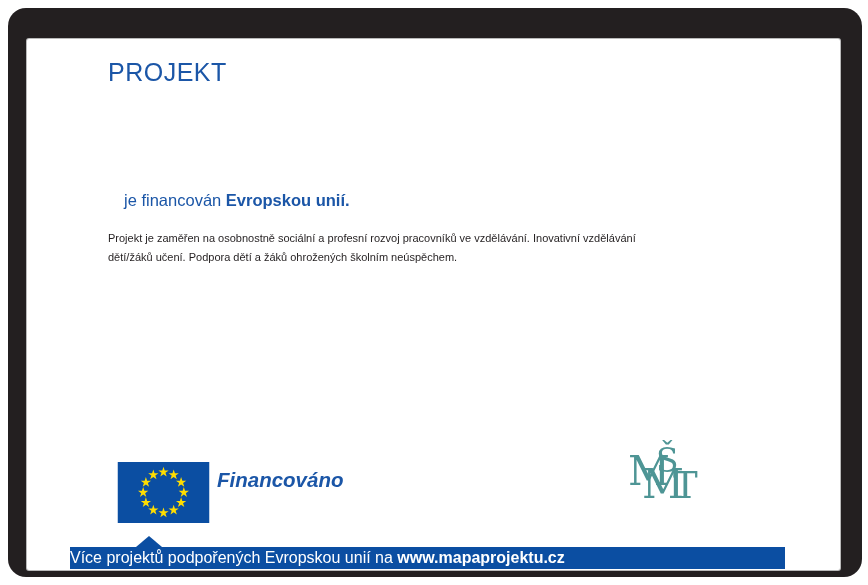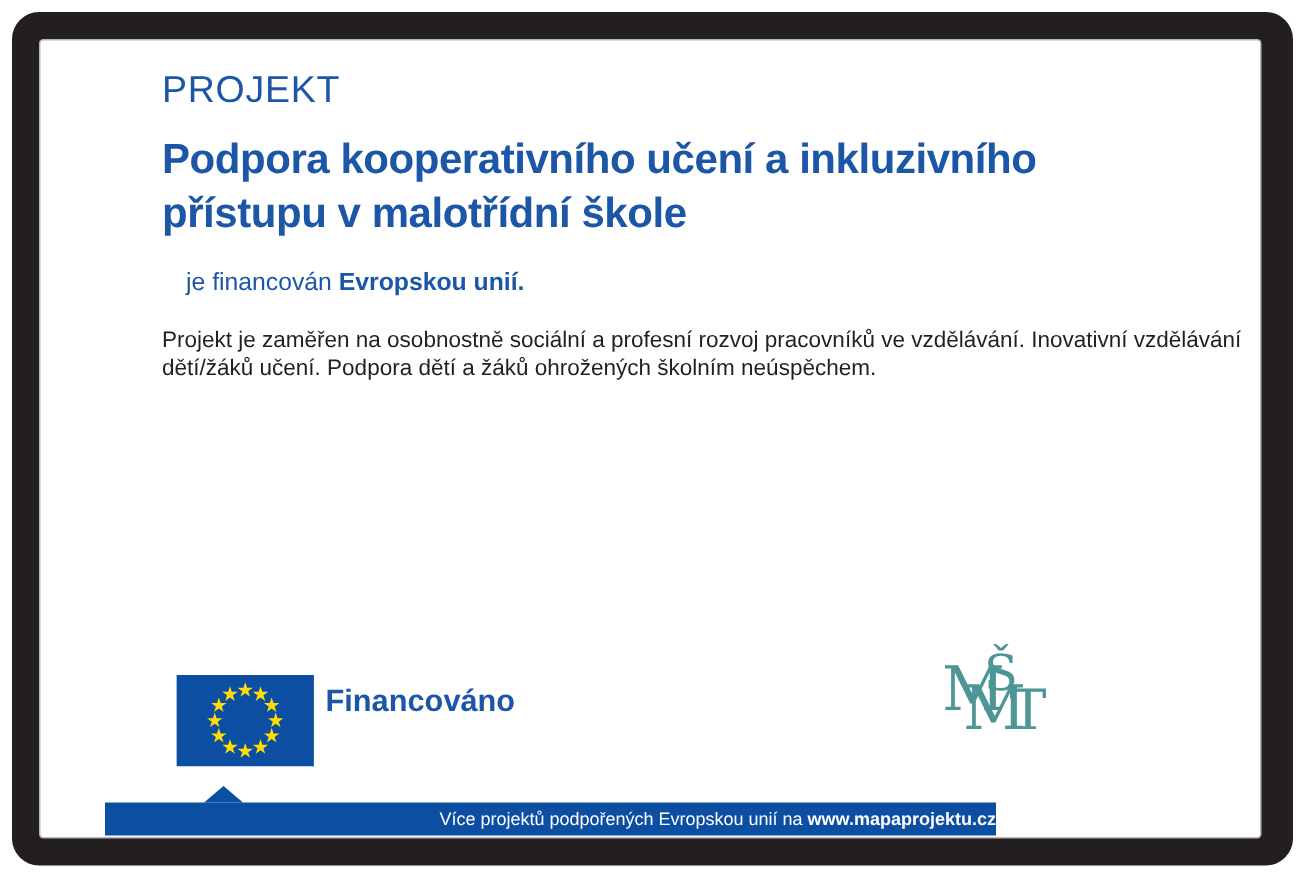--- a/index.html
+++ b/index.html
@@ -17,52 +17,54 @@
     border-radius: 18px;
     padding: 19px 22px 19px 19px;
   }
   .content {
     position: relative;
     width: 100%; height: 100%;
     background: #ffffff;
     border-radius: 2px;
     box-shadow: 0 0 0 1px #b9b9b9;
     overflow: hidden;
+    margin-top: 12px;
   }
   .kicker {
     position: absolute; left: 81px; top: 19px;
     font-size: 25px; font-weight: 400; letter-spacing: 0.5px;
     color: var(--heading-blue, #1B56A7);
   }
   .title {
     position: absolute; left: 81px; top: 61px;
     font-size: 28px; font-weight: 700; line-height: 36px;
     letter-spacing: -0.3px;
     color: var(--heading-blue, #1B56A7);
   }
   .funding-line {
     position: absolute; left: 97px; top: 152px;
     font-size: 16.5px; font-weight: 400;
     color: var(--heading-blue, #1B56A7);
   }
   .funding-line .b { font-weight: 700; }
   .desc {
     position: absolute; left: 81px; top: 190px;
-    font-size: 15px; line-height: 19px;
+    font-size: 11px; line-height: 19px;
     color: var(--body-text, #231F20);
     white-space: nowrap;
   }
   .eu-flag {
     position: absolute; left: 90px; top: 423px;
     width: 93px; height: 61px; display: block;
   }
   .eu-label {
     position: absolute; left: 190px; top: 428px;
     font-size: 20.5px; font-weight: 700; line-height: 26px;
     color: var(--heading-blue, #1B56A7);
+    font-style: italic;
   }
   .msmt {
     position: absolute; left: 570px; top: 412px; width: 210px; height: 100px;
   }
   .msmt-mono {
     position: relative; width: 210px; height: 48px;
     font-family: "DejaVu Serif", serif;
     color: var(--ministry-teal, #4E9595);
   }
   .msmt-mono span { position: absolute; line-height: 1; }
@@ -79,37 +81,36 @@
   .msmt-caption .c2 { font-size: 8.5px; letter-spacing: 1.4px; line-height: 11px; }
   .footer-pointer {
     position: absolute; left: 109px; top: 497px;
     width: 0; height: 0;
     border-left: 13px solid transparent;
     border-right: 13px solid transparent;
     border-bottom: 11px solid var(--eu-blue, #0B4EA2);
   }
   .footer-bar {
     position: absolute; left: 43px; top: 508px;
-    width: 594px; height: 22px;
+    width: 715px; height: 22px;
     background: var(--eu-blue, #0B4EA2);
     color: #ffffff;
-    font-size: 12px; line-height: 22px;
-    text-align: right;
+    font-size: 16px; line-height: 22px;
+    text-align: left;
   }
   .footer-bar .b { font-weight: 700; }
 </style>
 </head>
 <body>
 
 <div class="bezel">
   <div class="content">
 
     <div class="kicker">PROJEKT</div>
 
-    <h1 class="title"><span>Podpora kooperativního učení a inkluzivního</span><br><span>přístupu v malotřídní škole</span></h1>
 
     <div class="funding-line"><span>je financován </span><span class="b">Evropskou unií.</span></div>
 
     <div class="desc">
       <div>Projekt je zaměřen na osobnostně sociální a profesní rozvoj pracovníků ve vzdělávání. Inovativní vzdělávání</div>
       <div>dětí/žáků učení. Podpora dětí a žáků ohrožených školním neúspěchem.</div>
     </div>
 
     <svg class="eu-flag" viewBox="0 0 90 60" xmlns="http://www.w3.org/2000/svg">
       <rect x="0" y="0" width="90" height="60" fill="#0B4EA2"></rect>

